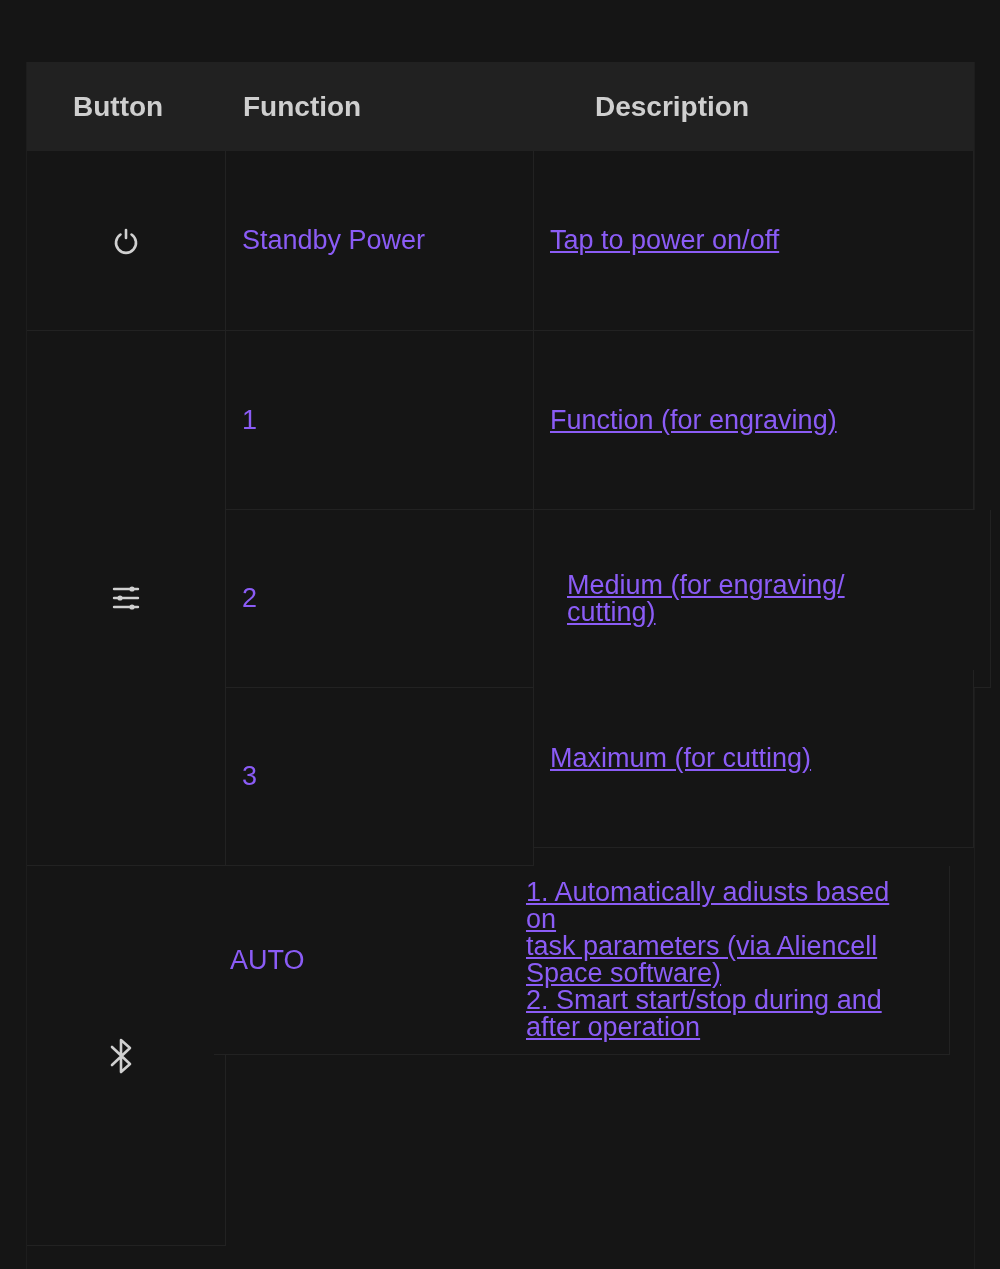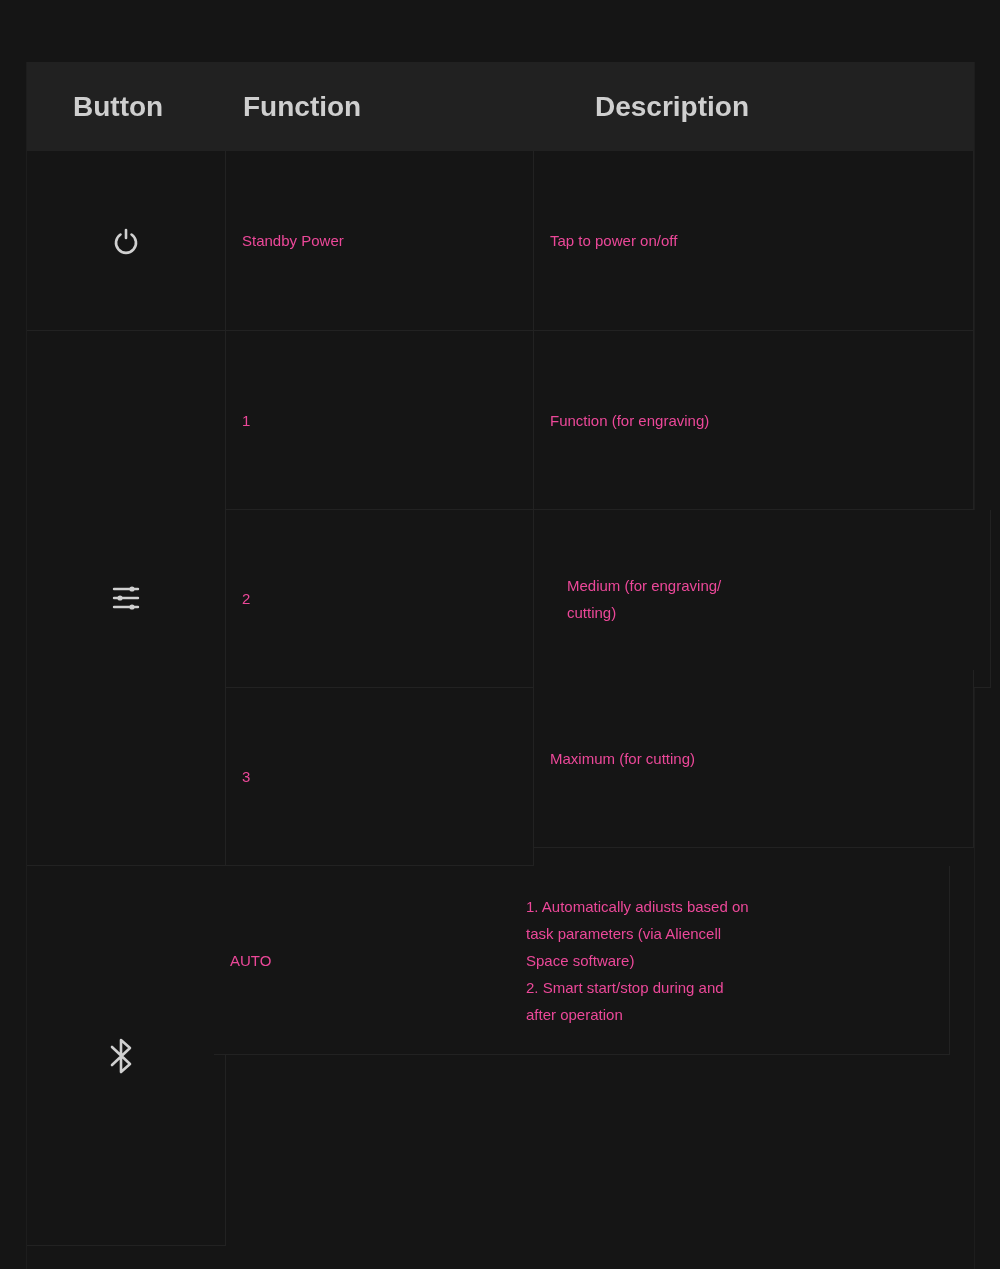--- a/index.html
+++ b/index.html
@@ -23,23 +23,23 @@
     }
     .cell {
       position: absolute; box-sizing: border-box;
       background: #151515;
       border-right: 1px solid #222;
       border-bottom: 1px solid #222;
       display: flex; align-items: center;
     }
     .cell.icon-cell { justify-content: center; }
     .cell .txt {
-      padding-left: 16px; font-size: 15px; line-height: 27px; color: #ec4899;
+      padding-left: 16px; font-size: 27px; line-height: 27px; color: #8b5cf6;
     }
-    .cell.desc .txt { padding-right: 30px; white-space: pre-line; }
+    .cell.desc .txt { padding-right: 30px; white-space: pre-line; text-decoration: underline; }
     .icon svg { display: block; }
   </style>
 </head>
 <body>
 
 <div class="tbl" style="height:1210px;">
   <div class="thead">
     <div class="th" style="left:46px;">Button</div>
     <div class="th" style="left:216px;">Function</div>
     <div class="th" style="left:523px;margin-left:45px;">Description</div>

